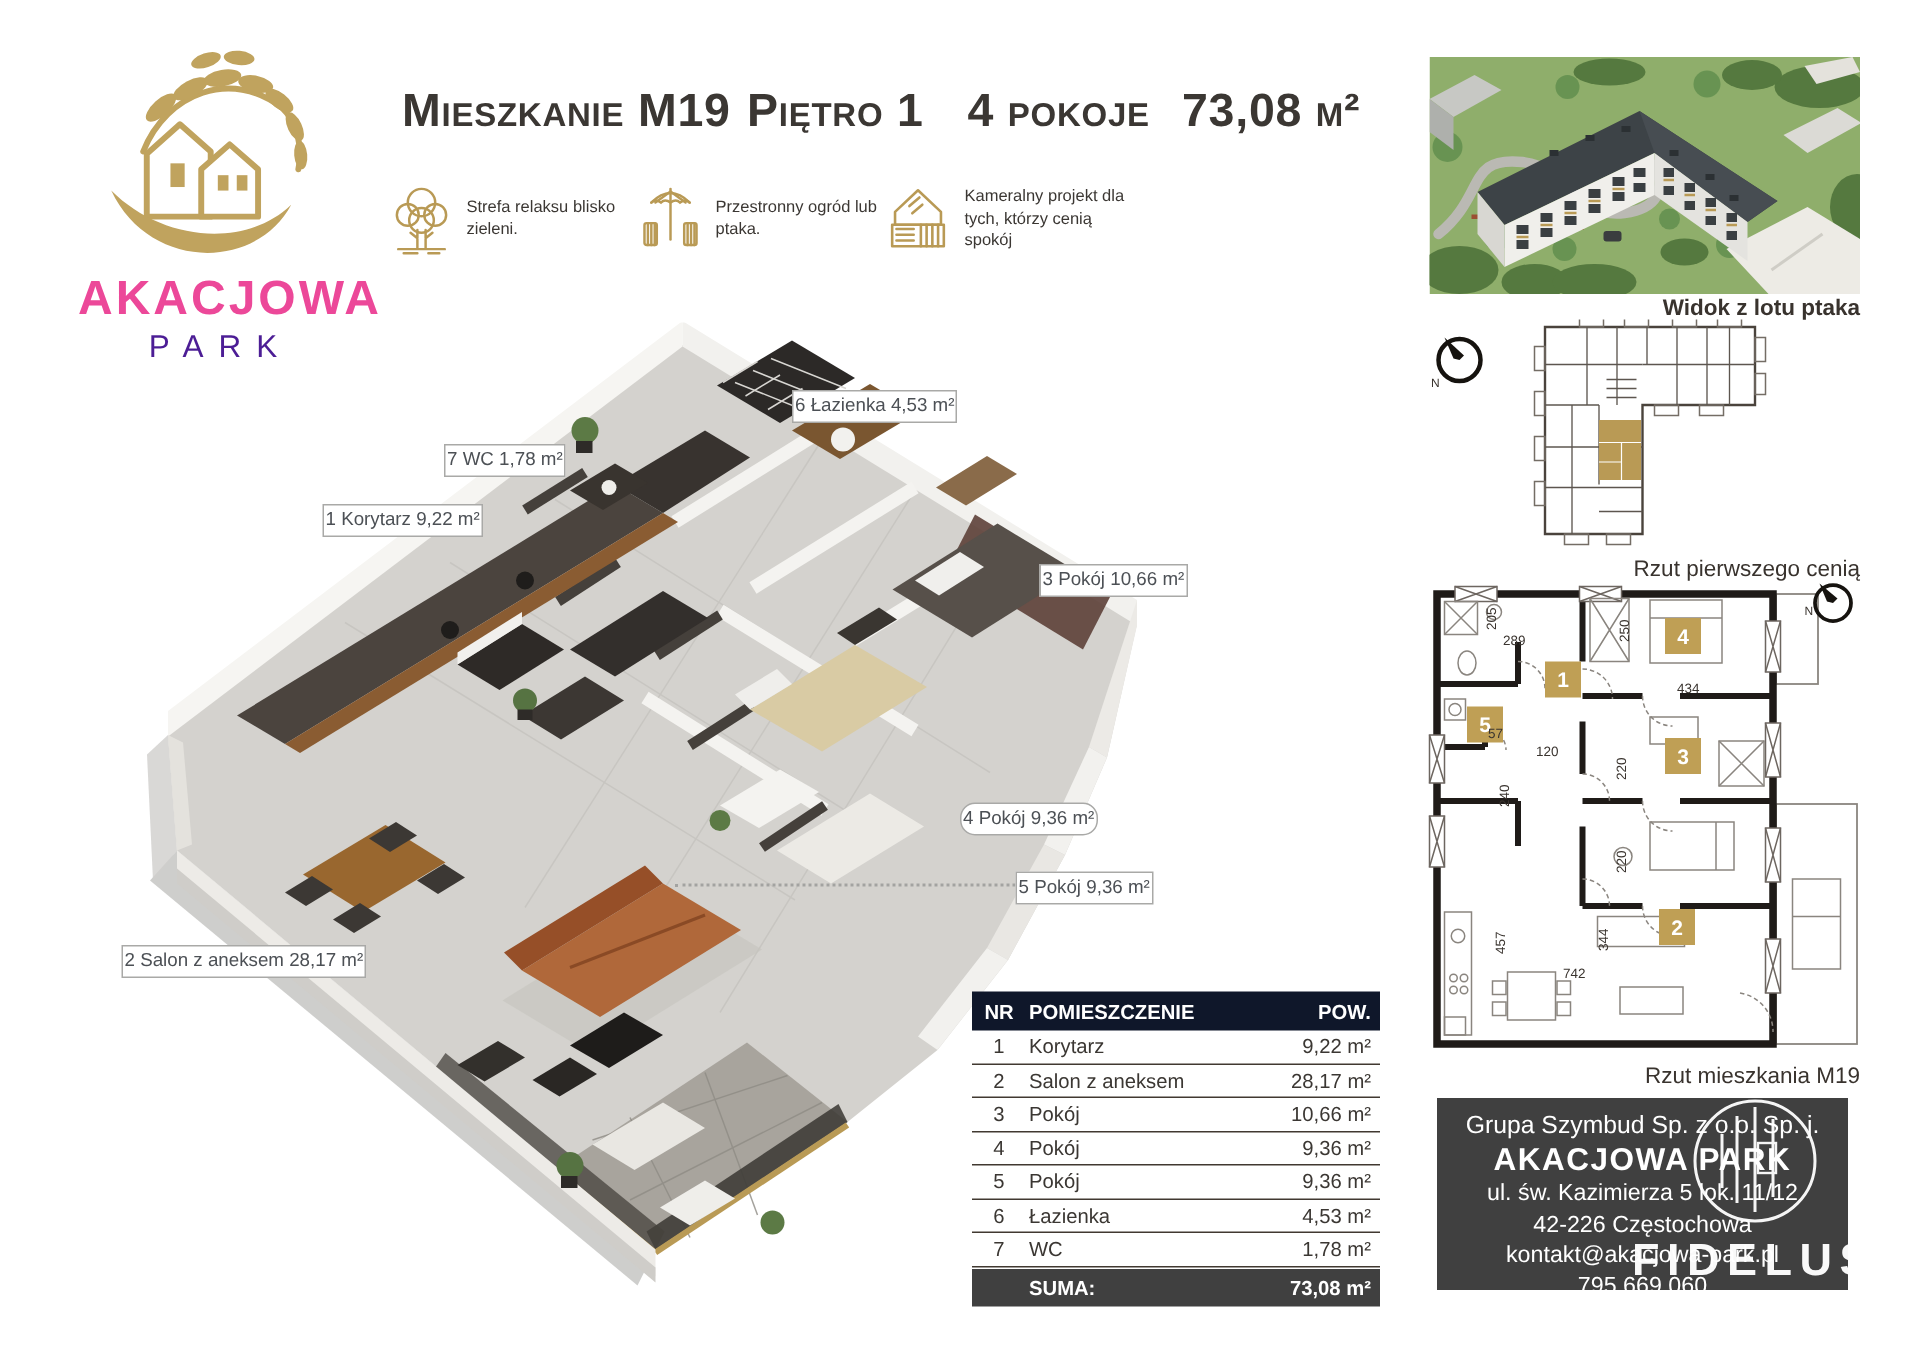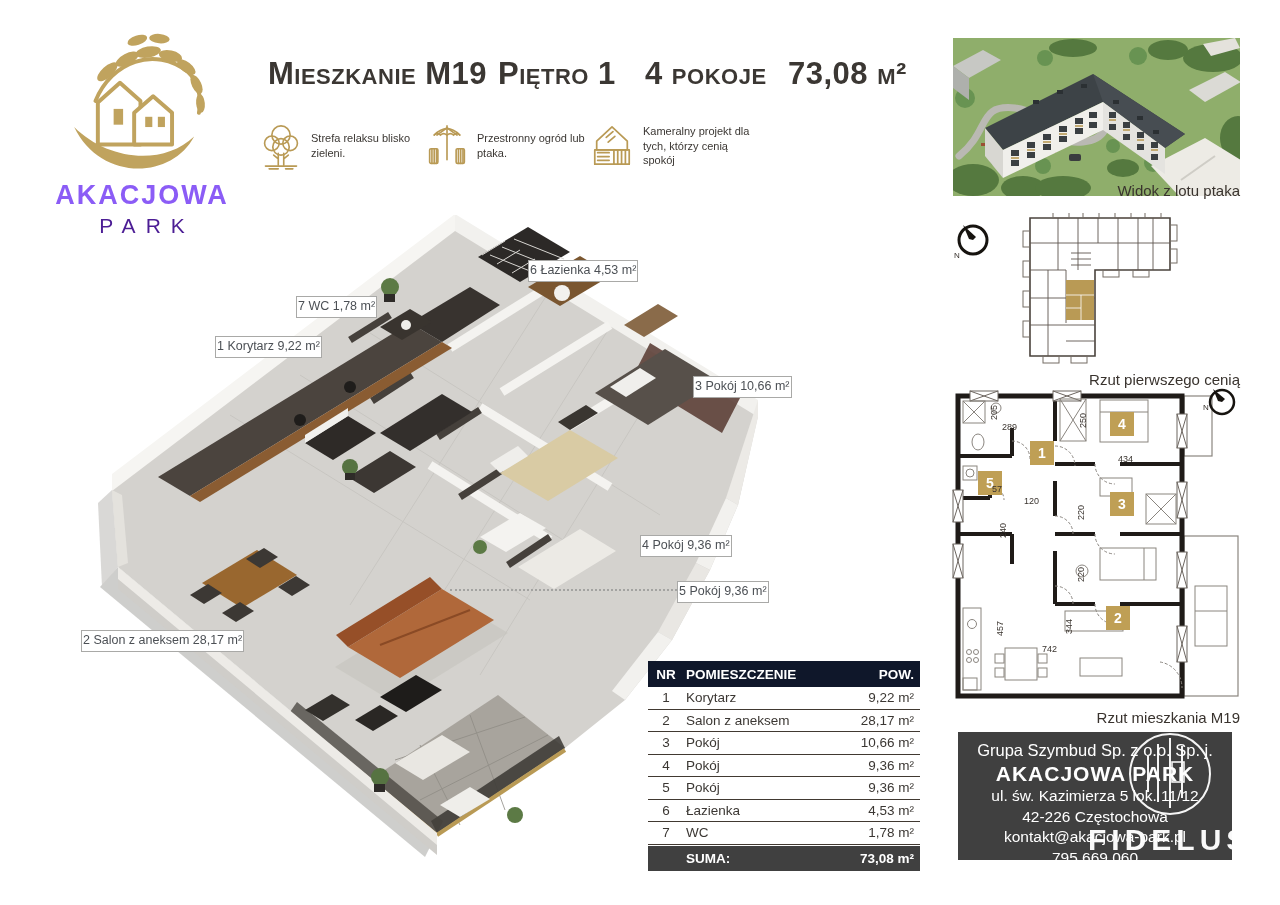--- a/index.html
+++ b/index.html
@@ -1,21 +1,21 @@
 <!DOCTYPE html>
 <html><head>
 <meta charset="utf-8">
 <style>
   html,body{margin:0;padding:0;background:#ffffff;}
   .page{position:relative;width:1280px;height:905px;background:#ffffff;overflow:hidden;
         font-family:"Liberation Sans",sans-serif;color:#3b3733;}
 
   
   .logo-wrap{position:absolute;left:52px;top:26px;width:180px;text-align:center;}
-  .logo-name{font-size:27px;font-weight:bold;letter-spacing:2px;color:#8b5cf6;margin-top:4px;}
+  .logo-name{font-size:32px;font-weight:bold;letter-spacing:2px;color:#ec4899;margin-top:4px;}
   .logo-sub{font-size:21px;letter-spacing:10px;padding-left:10px;color:#4c1d95;margin-top:3px;}
 
   
   .t-item{position:absolute;top:56px;font-size:31px;font-weight:bold;
           font-variant:small-caps;letter-spacing:.5px;color:#3b3733;white-space:nowrap;}
   .t-apartment{left:268px;} .t-floor{left:498px;} .t-rooms{left:645px;} .t-area{left:788px;}
 
   
   .feature{position:absolute;top:120px;display:flex;gap:9px;align-items:center;}
   .f1{left:260px;} .f2{left:426px;} .f3{left:590px;}
@@ -31,21 +31,21 @@
   .trow{display:flex;align-items:center;height:21.5px;border-bottom:1px solid #413931;}
   .trow:last-of-type{border-bottom:none;}
   .thead{background:#0f172a;color:#fff;height:26px;font-weight:bold;font-size:13.5px;border-bottom:none;}
   .c-nr{width:36px;text-align:center;flex:none;}
   .c-room{flex:1;text-align:left;padding-left:2px;}
   .c-area{width:80px;text-align:right;padding-right:6px;flex:none;}
   .tsum{background:#404040;color:#fff;font-weight:bold;height:25px;border-bottom:none;margin-top:1px;}
 
   
   .caption{position:absolute;font-size:15px;color:#39332e;text-align:right;width:290px;white-space:nowrap;}
-  .cap-aerial{left:950px;top:182px;}
+  .cap-aerial{left:950px;top:197px;font-weight:bold;}
   .cap-floor{left:950px;top:371px;}
   .cap-unit{left:950px;top:709px;}
 
   .contact{position:absolute;left:958px;top:732px;width:274px;height:128px;background:#404040;
            color:#ffffff;text-align:center;padding-top:7px;box-sizing:border-box;z-index:2;}
   .contact .l-company{font-size:16.5px;line-height:22px;}
   .contact .l-brand{font-size:21px;font-weight:bold;letter-spacing:1px;line-height:25px;}
   .contact .l{font-size:15.5px;line-height:20.5px;}
 
   .watermark{position:absolute;left:1088px;top:736px;width:156px;height:142px;z-index:3;pointer-events:none;}
@@ -261,21 +261,21 @@
         <rect x="324" y="569" width="11" height="8" fill="#2e2b28"></rect>
       <circle cx="465" cy="600" r="8" fill="#5c7a45"></circle>
     </g>
   </svg>
 
   <div class="leader"></div>
   <div class="plan-label" style="left:528px;top:260px;">6 Łazienka 4,53 m²</div>
   <div class="plan-label" style="left:296px;top:296px;">7 WC 1,78 m²</div>
   <div class="plan-label" style="left:215px;top:336px;">1 Korytarz 9,22 m²</div>
   <div class="plan-label" style="left:693px;top:376px;">3 Pokój 10,66 m²</div>
-  <div class="plan-label" style="left:640px;top:535px;">4 Pokój 9,36 m²</div>
+  <div class="plan-label" style="left:640px;top:535px;border-radius:10px;">4 Pokój 9,36 m²</div>
   <div class="plan-label" style="left:677px;top:581px;">5 Pokój 9,36 m²</div>
   <div class="plan-label" style="left:81px;top:630px;">2 Salon z aneksem 28,17 m²</div>
 
   <div class="room-table">
     <div class="trow thead">
       <span class="c-nr">NR</span>
       <span class="c-room">POMIESZCZENIE</span>
       <span class="c-area">POW.</span>
     </div>
     <div class="trow">

